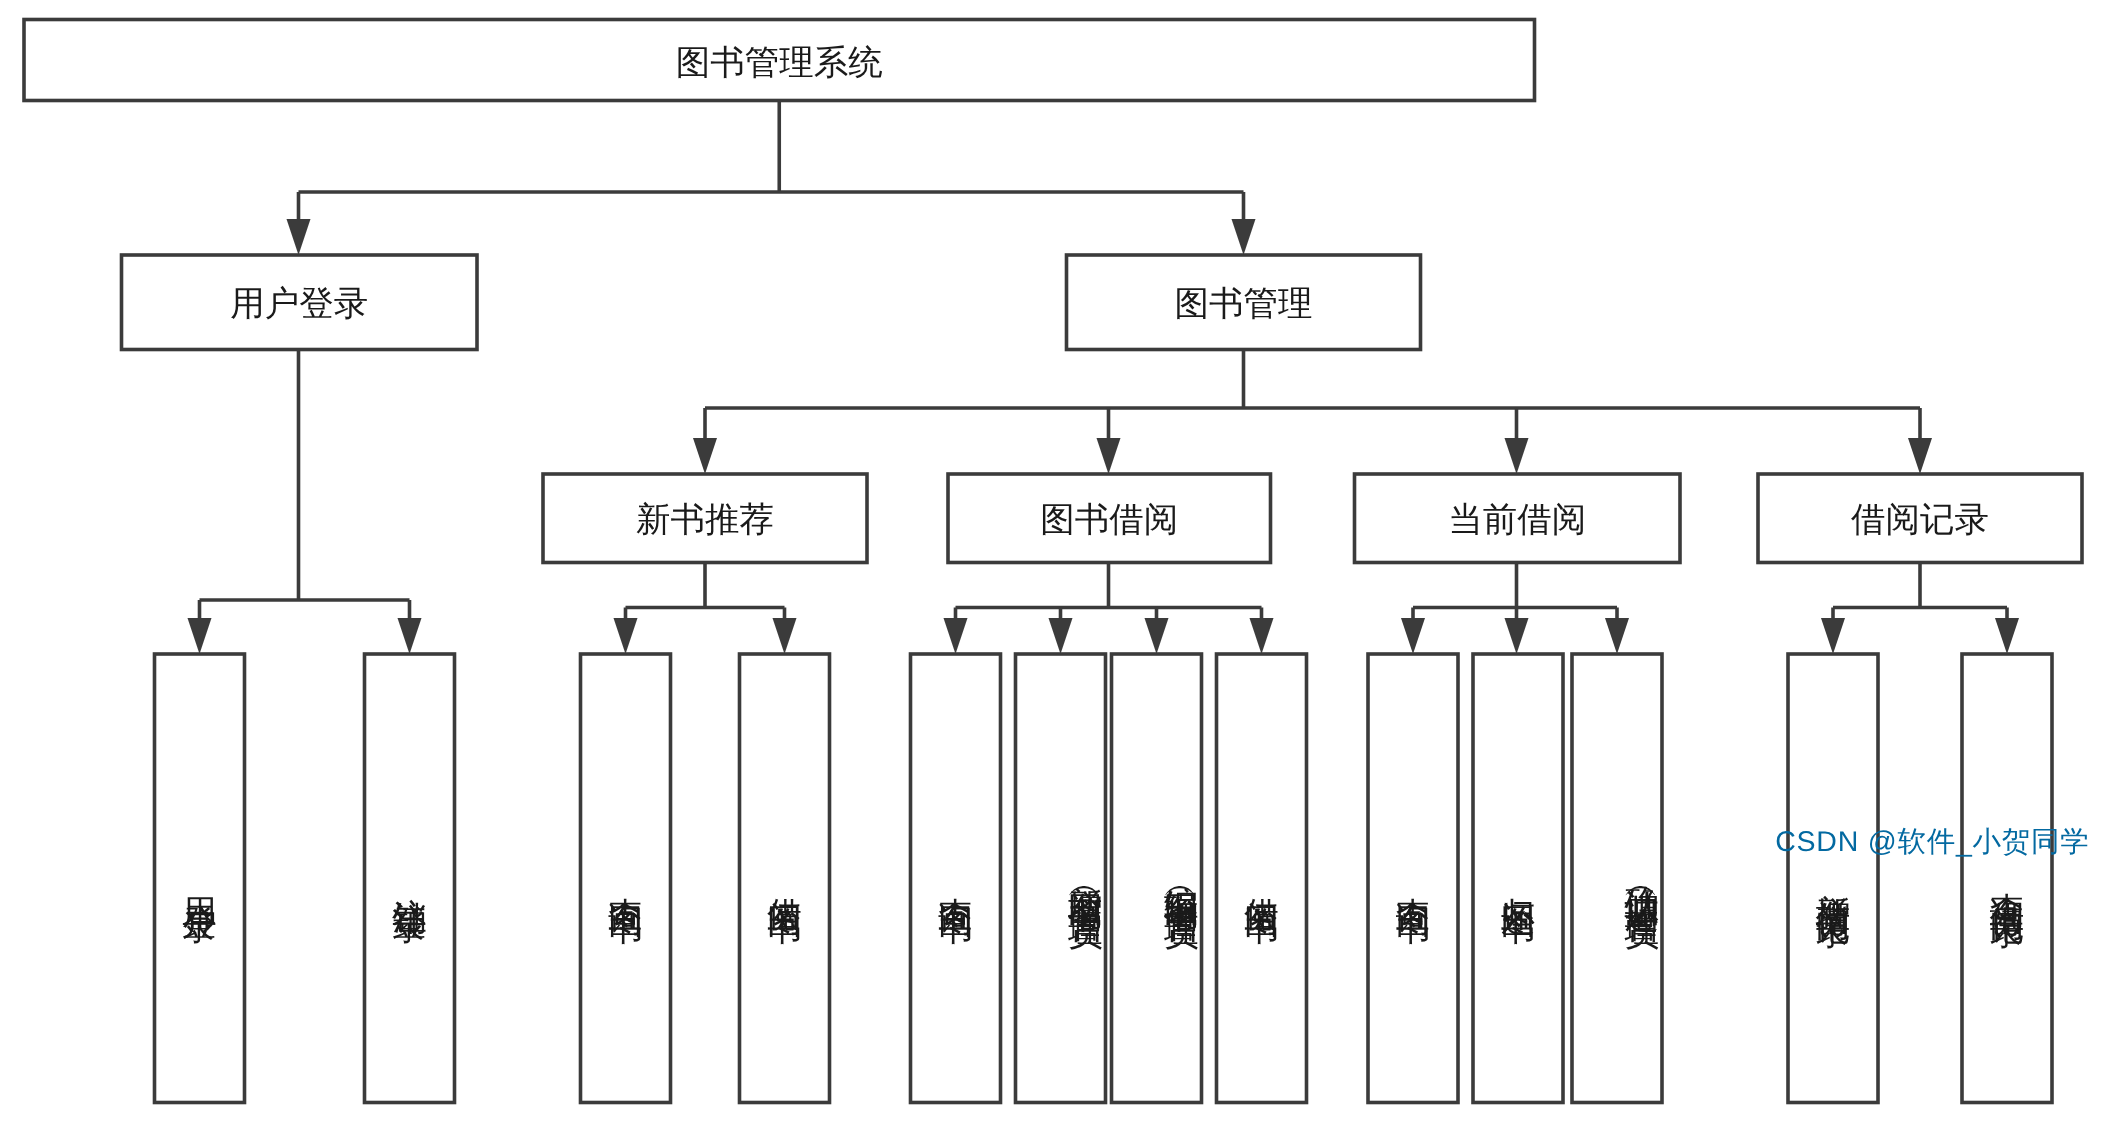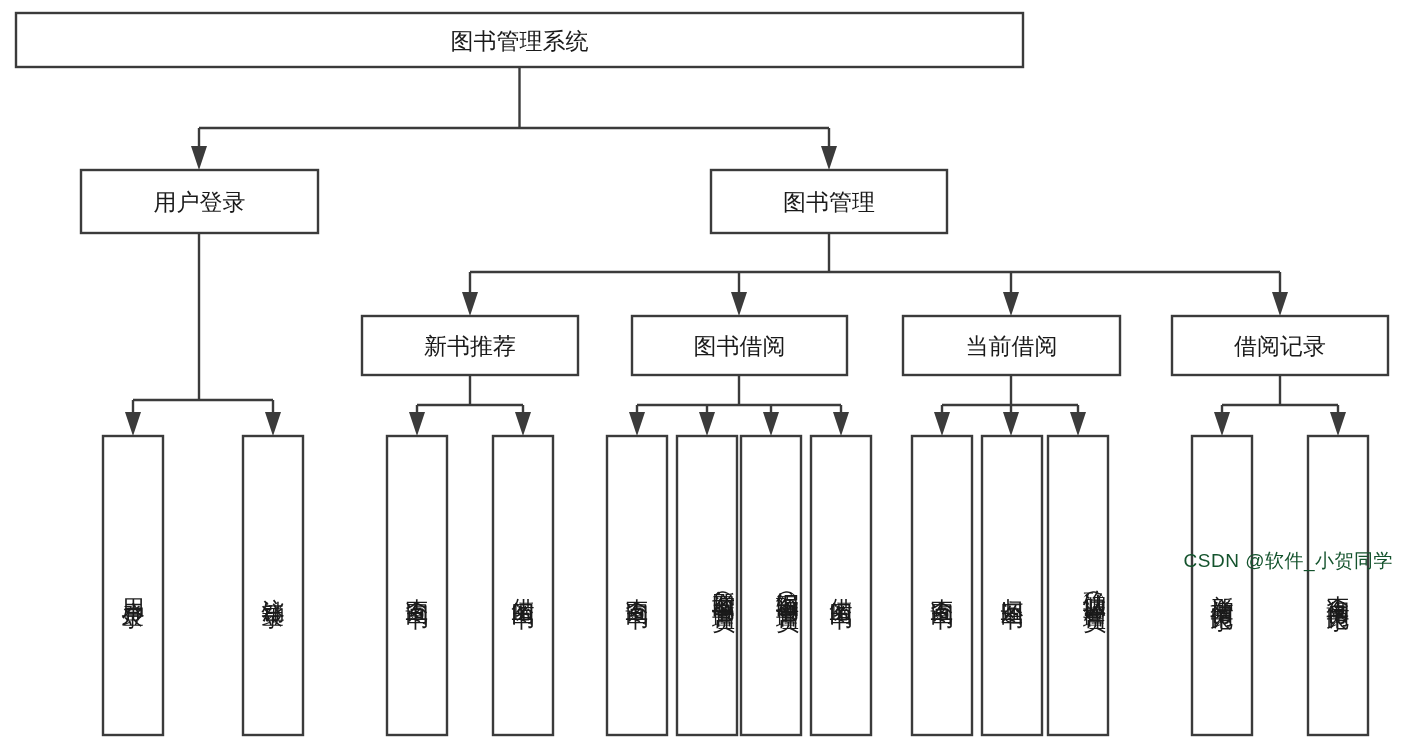--- a/index.html
+++ b/index.html
@@ -64,21 +64,21 @@
     text-align: center;
     pointer-events: none;
     user-select: none;
   }
   .watermark {
     position: absolute;
     right: 12px;
     bottom: 6px;
     font-family: "Liberation Sans", "DejaVu Sans", sans-serif;
     font-size: 19px;
-    color: #14532d;
+    color: #0369a1;
     letter-spacing: 0.5px;
     white-space: nowrap;
   }
 </style>
 </head>
 <body>
 
 <div id="diagram-root">
 
   <svg id="tree-svg" viewBox="0 0 1405 747">

